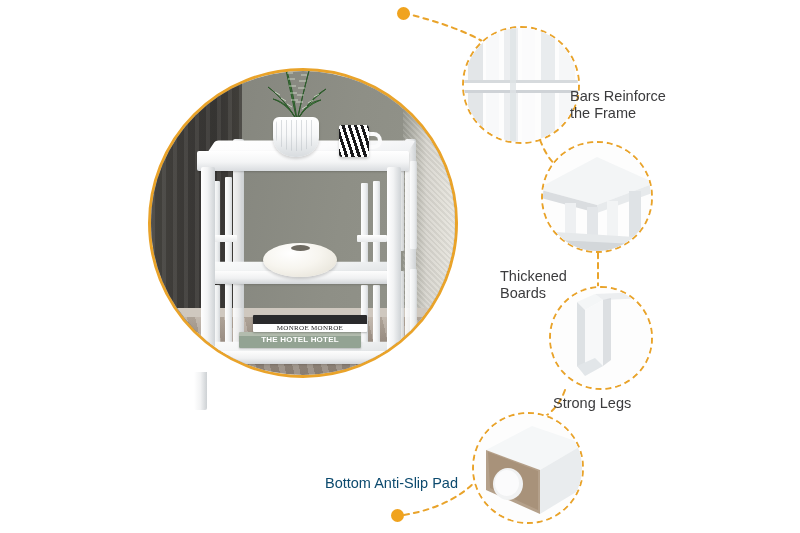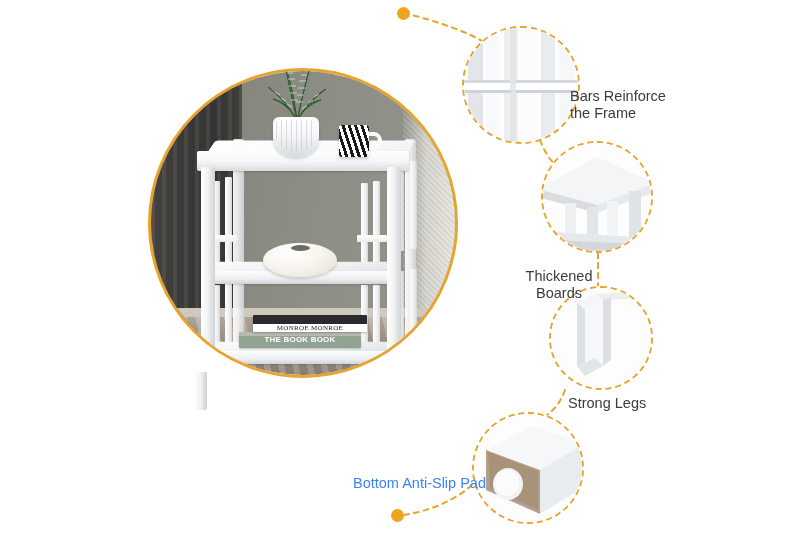--- a/index.html
+++ b/index.html
@@ -297,21 +297,21 @@
         </svg>
         <div class="pot"></div>
 
         <div class="mug-handle"></div>
         <div class="mug"></div>
 
         <div class="vase"></div>
 
         <div class="book-stack">
           <div class="bk bk-bot">
-            <div class="bk-bot-label">THE BOOK BOOK</div>
+            <div class="bk-bot-label">THE HOTEL HOTEL</div>
           </div>
           <div class="bk bk-top">
             <div class="bk-top-label">MONROE MONROE</div>
           </div>
         </div>
 
       </div>
     </div>
   </div>
 
@@ -342,45 +342,45 @@
       <polygon points="-6,46 54,62 54,70 -6,54" fill="#dadde0"></polygon>
       <polygon points="54,62 112,40 112,49 54,70" fill="#e7eaec"></polygon>
       <rect x="22" y="60" width="11" height="44" fill="#eef0f2"></rect>
       <rect x="44" y="64" width="11" height="42" fill="#e3e6e9"></rect>
       <rect x="64" y="58" width="11" height="44" fill="#f2f4f5"></rect>
       <rect x="86" y="48" width="12" height="52" fill="#dfe3e6"></rect>
       <polygon points="-6,96 90,100 90,108 -6,108" fill="#d3d7da"></polygon>
       <polygon points="-6,88 92,94 92,101 -6,96" fill="#e6e9eb"></polygon>
     </svg>
   </div>
-  <div class="lbl" style="left: 500px; top: 268px; width: 118px; text-align: center; color: rgb(59, 59, 61);">Thickened
+  <div class="lbl" style="left: 500px; top: 268px; width: 118px; text-align: left; color: rgb(59, 59, 61);">Thickened
 Boards</div>
 
   <div class="bubble" style="left:549px; top:286px; width:104px; height:104px;">
     <svg width="100" height="100" viewBox="0 0 100 100">
       <rect x="0" y="0" width="100" height="100" fill="#fdfdfd"></rect>
       <polygon points="26,14 44,6 52,12 34,22" fill="#f4f6f7"></polygon>
       <polygon points="44,6 90,4 96,10 52,12" fill="#eceef0"></polygon>
       <polygon points="26,14 34,22 34,86 26,78" fill="#dde1e4"></polygon>
       <polygon points="34,22 52,12 52,78 34,88" fill="#f7f8f9"></polygon>
       <polygon points="52,12 52,78 60,72 60,10" fill="#cdd2d6" opacity=".7"></polygon>
       <polygon points="26,78 34,88 52,78 44,70" fill="#e2e6e9"></polygon>
     </svg>
   </div>
-  <div class="lbl" style="left: 568px; top: 395px; color: rgb(59, 59, 61);">Strong Legs</div>
+  <div class="lbl" style="left: 553px; top: 395px; color: rgb(59, 59, 61);">Strong Legs</div>
 
   <div class="bubble" style="left:472px; top:412px; width:112px; height:112px;">
     <svg width="108" height="108" viewBox="0 0 108 108">
       <rect x="0" y="0" width="108" height="108" fill="#fdfdfd"></rect>
       <polygon points="12,36 58,12 110,30 66,56" fill="#f5f7f8"></polygon>
       <polygon points="12,36 12,76 66,100 66,56" fill="#b4a08a"></polygon>
       <polygon points="14,38 16,74 64,96 64,57" fill="#a8927a"></polygon>
       <polygon points="66,56 110,30 112,72 66,100" fill="#e9ecee"></polygon>
       <ellipse cx="34" cy="70" rx="15" ry="16" fill="#f1f2f3"></ellipse>
       <ellipse cx="33" cy="69" rx="12" ry="13" fill="#fbfbfc"></ellipse>
     </svg>
   </div>
-  <div class="lbl" style="left: 325px; top: 475px; color: #3b82f6; margin-left: 28px;">Bottom Anti-Slip Pad</div>
+  <div class="lbl" style="left: 325px; top: 475px; color: #0c4a6e;">Bottom Anti-Slip Pad</div>
 
   <div class="dot" style="left: 397px; top: 7px; background: rgb(240, 163, 30);"></div>
   <div class="dot" style="left: 391px; top: 509px; background: rgb(240, 163, 30);"></div>
 
 </div>
 
 </body></html>

